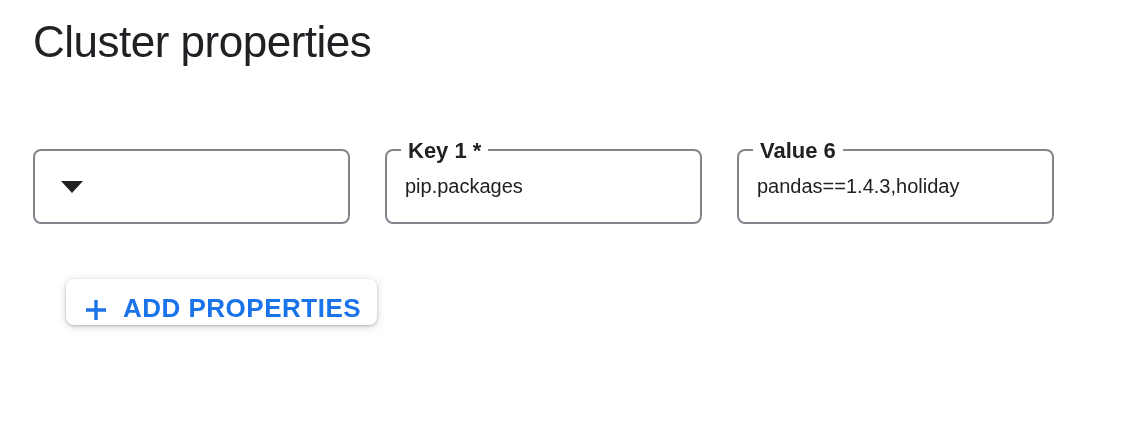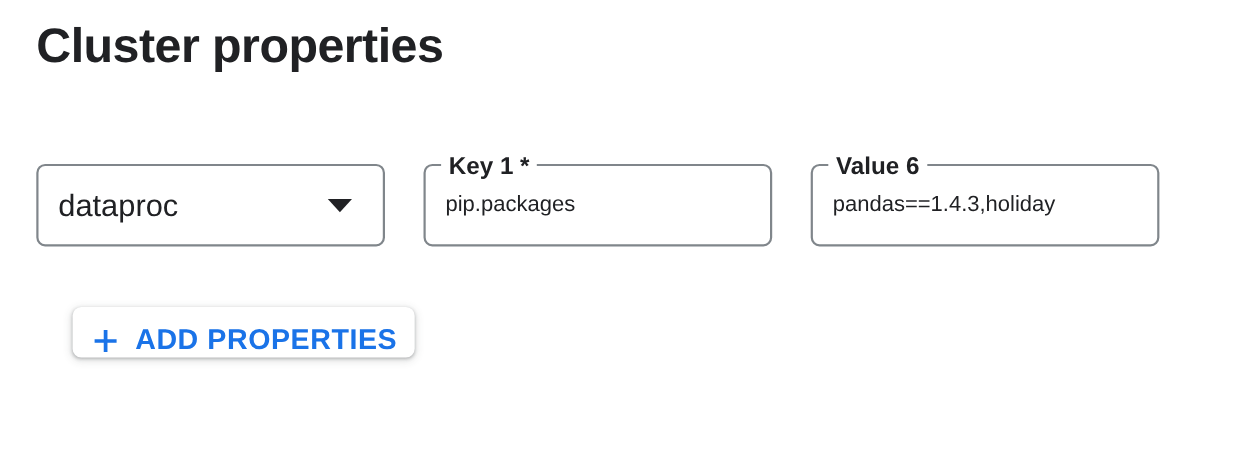--- a/index.html
+++ b/index.html
@@ -12,21 +12,21 @@
     color: #202124;
     overflow: hidden;
   }
   .page {
     padding: 0 20px 0 33px;
   }
   .page-title {
     margin: 16px 0 0 0;
     font-size: 44px;
     line-height: 52px;
-    font-weight: 700;
+    font-weight: 400;
     letter-spacing: -0.5px;
     color: #202124;
   }
   .page-description {
     margin: 26px 0 0 0;
     font-size: 24px;
     line-height: 30px;
     font-weight: 400;
     color: #202124;
   }
@@ -124,21 +124,20 @@
 
 <div class="page">
 
   <h1 class="page-title">Cluster properties</h1>
 
 
   <div class="fields-row">
 
     <div class="field">
       <div class="field-inner" role="combobox">
-        <span class="select-value">dataproc</span>
         <span class="caret-down"></span>
       </div>
     </div>
 
     <div class="field">
       <span class="field-label">Key 1 *</span>
       <div class="field-inner">
         <input class="field-input" type="text" value="pip.packages" style="">
       </div>
     </div>

